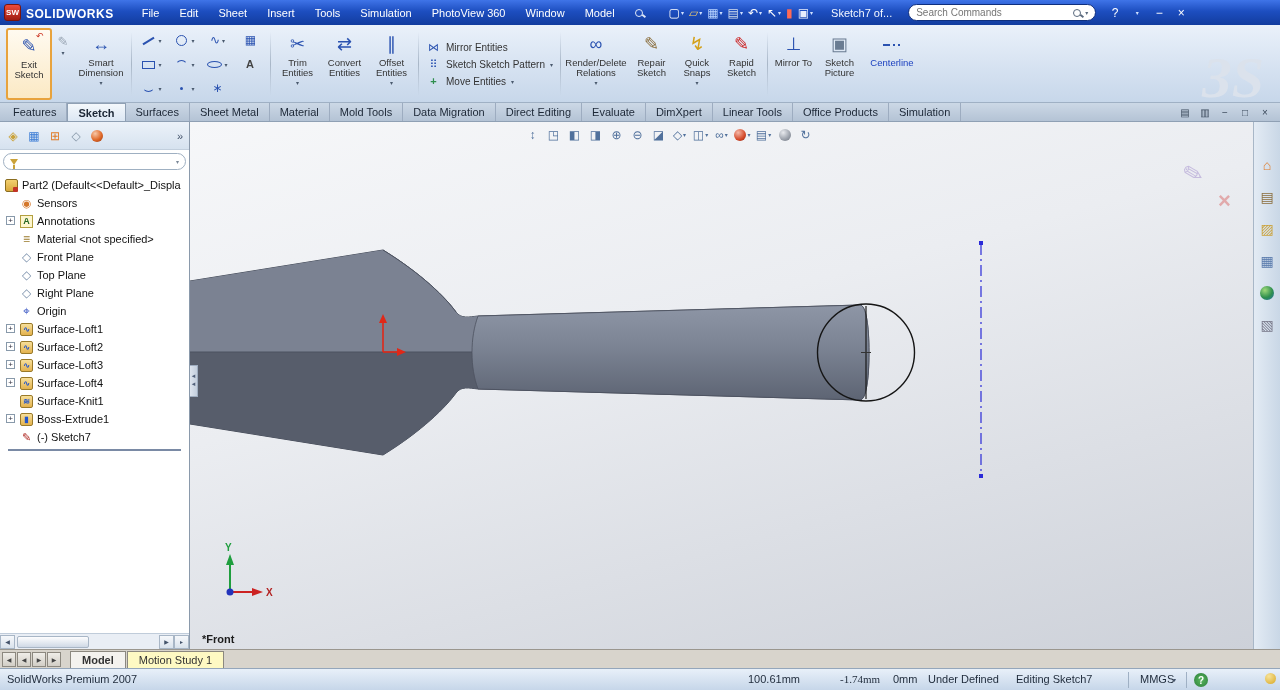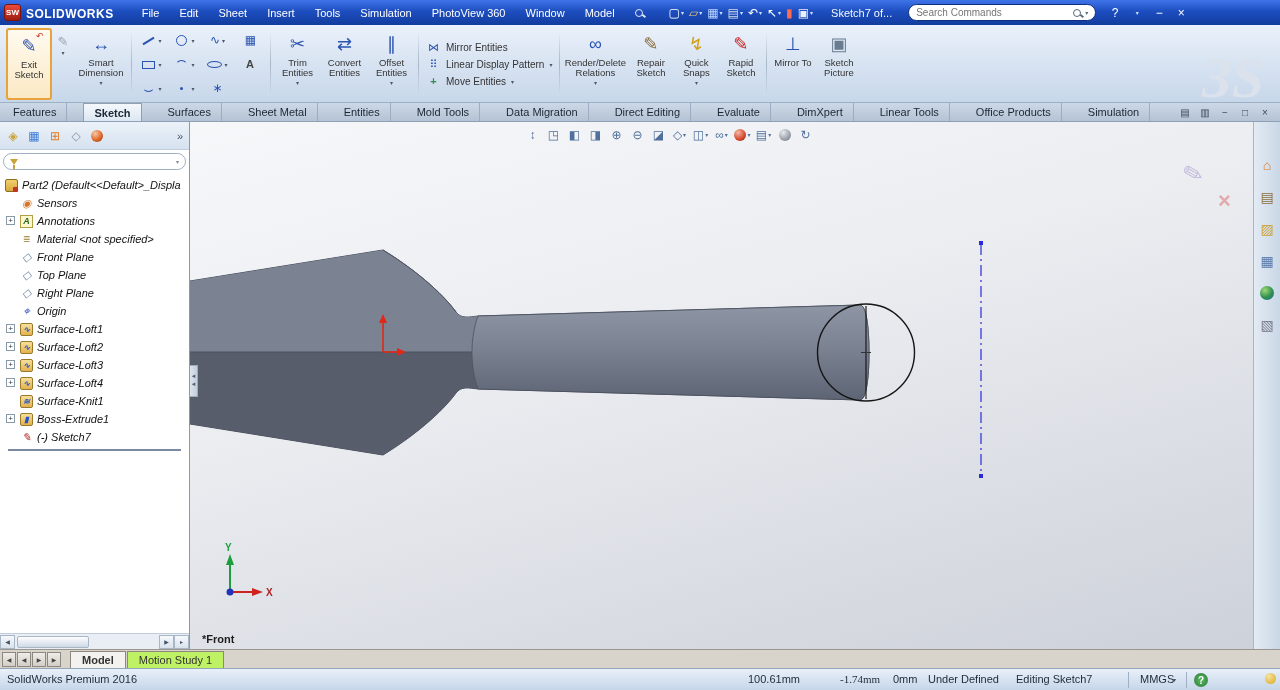--- a/index.html
+++ b/index.html
@@ -68,41 +68,41 @@
   .vstack { display:flex; flex-direction:column; justify-content:center; gap:4px; font-size:10px; padding:0 4px; }
   .vrow { display:flex; align-items:center; gap:5px; white-space:nowrap; }
   .vrow .vicon { width:15px; text-align:center; color:#2a52b0; font-size:11px; }
   .dashdot { width:17px; height:2px; background:repeating-linear-gradient(90deg,#2a52b0 0 7px,transparent 7px 10px,#2a52b0 10px 12px,transparent 12px 15px); }
   .lbl-blue { color:#1a3fbf; }
   .watermark { position:absolute; right:16px; top:24px; font-family:"Liberation Serif", serif;
     font-size:58px; font-weight:bold; font-style:italic; color:#dbe2ec; line-height:1; pointer-events:none; }
 
   
   .tabrow { position:absolute; left:0; top:103px; width:1280px; height:19px;
-    background:linear-gradient(#ccd8e6,#b4c3d5); border-bottom:1px solid #8fa0b4; display:flex; align-items:stretch; padding-left:3px; color:#1c2736;gap:16px; }
+    background:linear-gradient(#ccd8e6,#b4c3d5); border-bottom:1px solid #8fa0b4; display:flex; align-items:stretch; padding-left:3px; color:#1c2736; }
   .ctab { padding:0 10px; display:flex; align-items:center; border-right:1px solid #9dacc0; font-size:11px; }
   .ctab.active { background:linear-gradient(#f4f8fc,#dce7f3); font-weight:bold; border:1px solid #8fa0b4; border-bottom:none; }
   .tabrow-right { margin-left:auto; display:flex; align-items:center; gap:6px; padding-right:8px; color:#3c4a5c; font-size:10px; }
   .tr-ico { display:flex; align-items:center; justify-content:center; width:14px; }
 
   
   .leftpanel { position:absolute; left:0; top:122px; width:190px; height:527px; background:#fff;
     border-right:1px solid #8a99ab; color:#111; }
   .ph { height:28px; background:linear-gradient(#ecf2f9,#d6e2ef); border-bottom:1px solid #c2cfdd;
     display:flex; align-items:center; gap:5px; padding:0 5px; position:relative; }
   .phicon { width:16px; height:16px; display:flex; align-items:center; justify-content:center; font-size:12px; }
   .chev { position:absolute; right:6px; color:#44536a; font-size:11px; }
   .ball { border-radius:50%; }
   .ball-red { width:12px; height:12px; background:radial-gradient(circle at 35% 30%, #f7c8a8, #e06a2a 55%, #93330d); }
   .filter { margin:3px 3px; height:17px; border:1px solid #9fb0c2; border-radius:9px; background:#fff;
     display:flex; align-items:center; padding:0 6px; gap:5px; }
   .funnel { width:0; height:0; border-left:4px solid transparent; border-right:4px solid transparent; border-top:6px solid #caa23a; position:relative; }
   .funnel::after { content:""; position:absolute; left:-1px; top:0px; width:2px; height:4px; background:#caa23a; }
   .filter .caret-d { margin-left:auto; font-size:6px; color:#7b8898; }
-  .tree { padding-top:3px;font-style:italic; }
+  .tree { padding-top:3px; }
   .trow { display:flex; align-items:center; height:18px; gap:4px; padding-left:20px; position:relative; white-space:nowrap; overflow:hidden; }
   .trow.root { padding-left:5px; }
   .expander { position:absolute; left:6px; top:4px; width:9px; height:9px; border:1px solid #8899aa; background:#fff;
     font-size:8px; line-height:7px; text-align:center; color:#334; }
   .expander::before { content:"+"; }
   .ti { width:13px; height:13px; flex:0 0 13px; display:inline-flex; align-items:center; justify-content:center; font-size:10px; }
   .ti-part { background:linear-gradient(#f2cf6f,#d9a93c); border:1px solid #8a6d1f; border-radius:2px; position:relative; }
   .ti-part::after { content:""; position:absolute; right:-1px; bottom:-1px; width:5px; height:5px; background:#c23326; border-radius:1px; }
   .ti-box { background:linear-gradient(#f7df9a,#e3b24e); border:1px solid #9a7a2a; border-radius:2px; font-size:8px; color:#2255cc; font-weight:bold; }
   .ti-sens { color:#d4772a; font-size:11px; }
@@ -141,21 +141,21 @@
     display:flex; flex-direction:column; align-items:center; padding-top:34px; gap:15px; }
   .tpi { width:17px; height:17px; display:flex; align-items:center; justify-content:center; font-size:14px; }
   .ball-tp { width:14px; height:14px; border-radius:50%; background:radial-gradient(circle at 35% 30%, #9fd97a, #2f8f4e 55%, #1f6fa8); }
 
   
   .bottomtabs { position:absolute; left:0; top:649px; width:1280px; height:19px; background:#d8d4cc;
     border-top:1px solid #9a968e; display:flex; align-items:flex-end; padding-left:2px; }
   .nbtn { width:14px; height:15px; background:linear-gradient(#efede8,#d2cec6); border:1px solid #8c887f;
     display:flex; align-items:center; justify-content:center; font-size:6px; color:#444; margin:0 1px 1px 0; }
   .btab { padding:0 11px; height:17px; display:flex; align-items:center; border:1px solid #8c887f; border-bottom:none;
-    background:#bef264; color:#333; font-size:11px; margin-right:1px; }
+    background:#fef9c3; color:#333; font-size:11px; margin-right:1px; }
   .btab.active { background:#f4f2ee; font-weight:bold; }
   .btab-first { margin-left:8px;text-align:center; }
 
   
   .statusbar { position:absolute; left:0; top:668px; width:1280px; height:22px;
     background:linear-gradient(#e8f0f9,#c6d6e9); border-top:1px solid #94a6bb; color:#1e2a3a; }
   .statusbar span { position:absolute; top:4px; white-space:nowrap; }
   .sb-product { left:7px; }
   .sb-x { left:748px; } .sb-y { left:840px;font-family:Liberation Serif, serif; } .sb-z { left:893px; }
   .sb-state { left:928px; } .sb-edit { left:1016px; } .sb-units { left:1140px; }
@@ -292,21 +292,21 @@
     </div>
     <div class="rsep"></div>
 
     <div class="vstack">
       <span class="vrow">
         <span class="vicon">⋈</span>
         <span>Mirror Entities</span>
       </span>
       <span class="vrow">
         <span class="vicon">⠿</span>
-        <span>Linear Display Pattern</span>
+        <span>Sketch Sketch Pattern</span>
         <span class="caret">▾</span>
       </span>
       <span class="vrow">
         <span class="vicon" style="color:#2f8f4e;font-weight:bold;">+</span>
         <span>Move Entities</span>
         <span class="caret">▾</span>
       </span>
     </div>
     <div class="rsep"></div>
 
@@ -330,30 +330,36 @@
     </div>
     <div class="rsep"></div>
     <div class="bigbtn w44">
       <span class="bicon">⊥</span>
       <span>Mirror To</span>
     </div>
     <div class="bigbtn w46">
       <span class="bicon" style="color:#6a7c92;">▣</span>
       <span>Sketch Picture</span>
     </div>
+    <div class="bigbtn w56">
+      <span class="bicon">
+          <span class="dashdot"></span>
+        </span>
+      <span class="lbl-blue">Centerline</span>
+    </div>
 
     <span class="watermark">ЗS</span>
   </div>
 
   <div class="tabrow">
     <span class="ctab">Features</span>
     <span class="ctab active">Sketch</span>
     <span class="ctab">Surfaces</span>
     <span class="ctab">Sheet Metal</span>
-    <span class="ctab">Entities</span>
+    <span class="ctab">Material</span>
     <span class="ctab">Mold Tools</span>
     <span class="ctab">Data Migration</span>
     <span class="ctab">Direct Editing</span>
     <span class="ctab">Evaluate</span>
     <span class="ctab">DimXpert</span>
     <span class="ctab">Linear Tools</span>
     <span class="ctab">Office Products</span>
     <span class="ctab">Simulation</span>
     <span class="tabrow-right">
       <span class="tr-ico">▤</span>
@@ -554,21 +560,21 @@
   <div class="bottomtabs">
     <span class="nbtn">◀</span>
     <span class="nbtn">◀</span>
     <span class="nbtn">▶</span>
     <span class="nbtn">▶</span>
     <span class="btab btab-first active">Model</span>
     <span class="btab">Motion Study 1</span>
   </div>
 
   <div class="statusbar">
-    <span class="sb-product">SolidWorks Premium 2016</span>
+    <span class="sb-product">SolidWorks Premium 2007</span>
     <span class="sb-x">100.61mm</span>
     <span class="sb-y">-1.74mm</span>
     <span class="sb-z">0mm</span>
     <span class="sb-state">Under Defined</span>
     <span class="sb-edit">Editing Sketch7</span>
     <div class="sbsep" style="left:1128px;"></div>
     <span class="sb-units">MMGS</span>
     <span class="sb-caret">▾</span>
     <div class="sbsep" style="left:1186px;"></div>
     <span class="sb-help help-badge" style="position:absolute;"></span>

